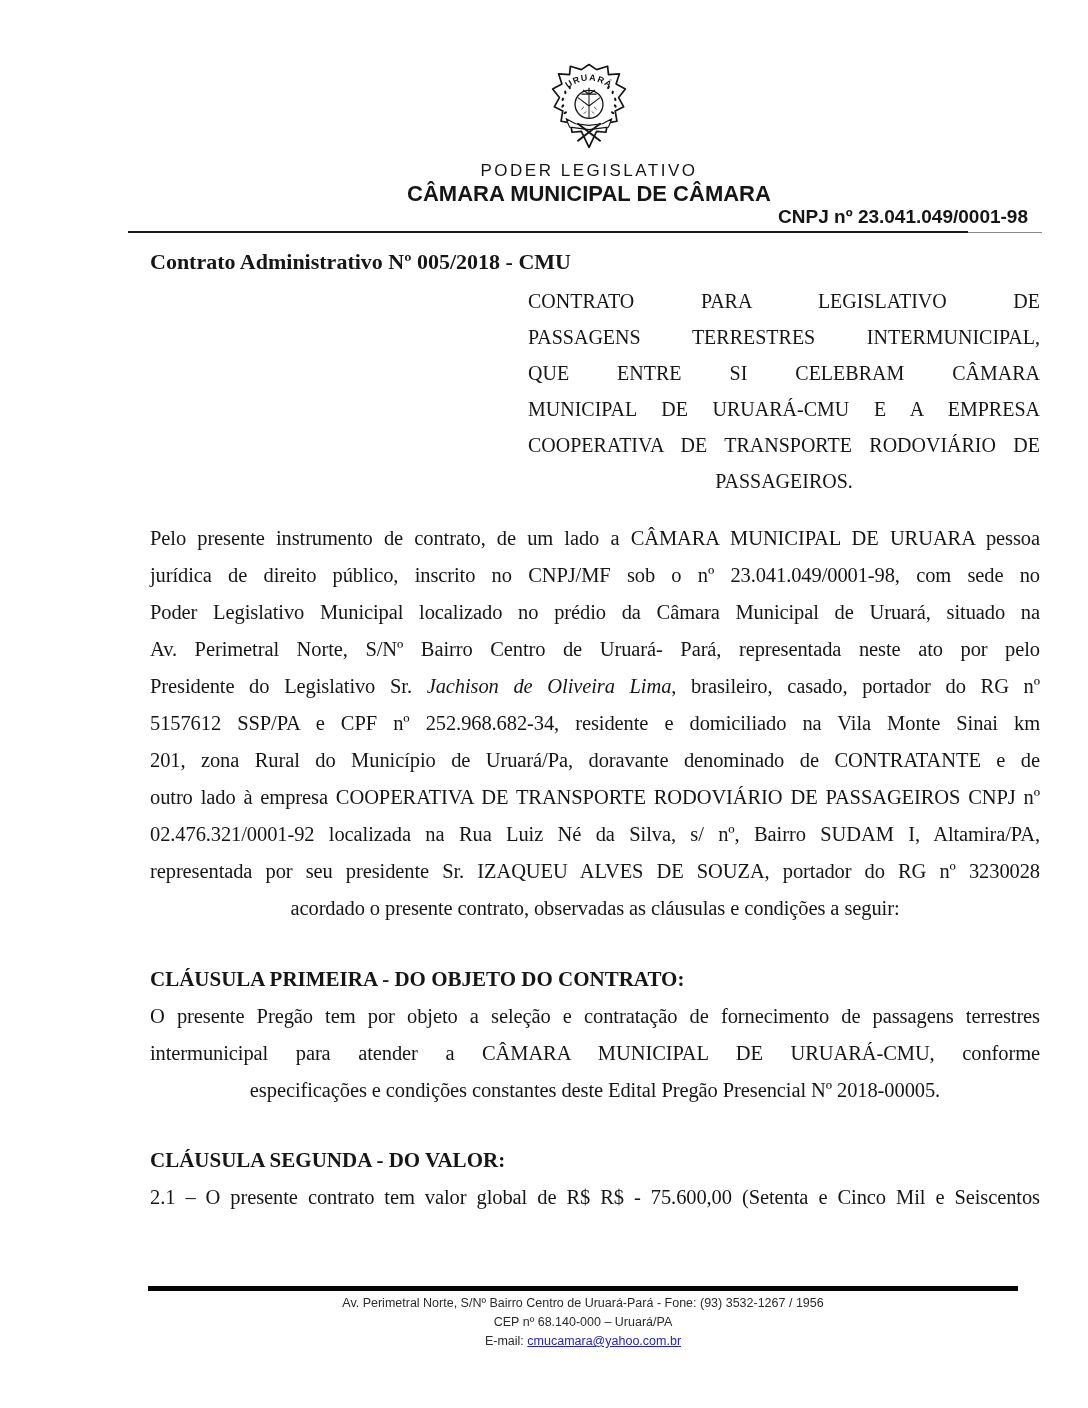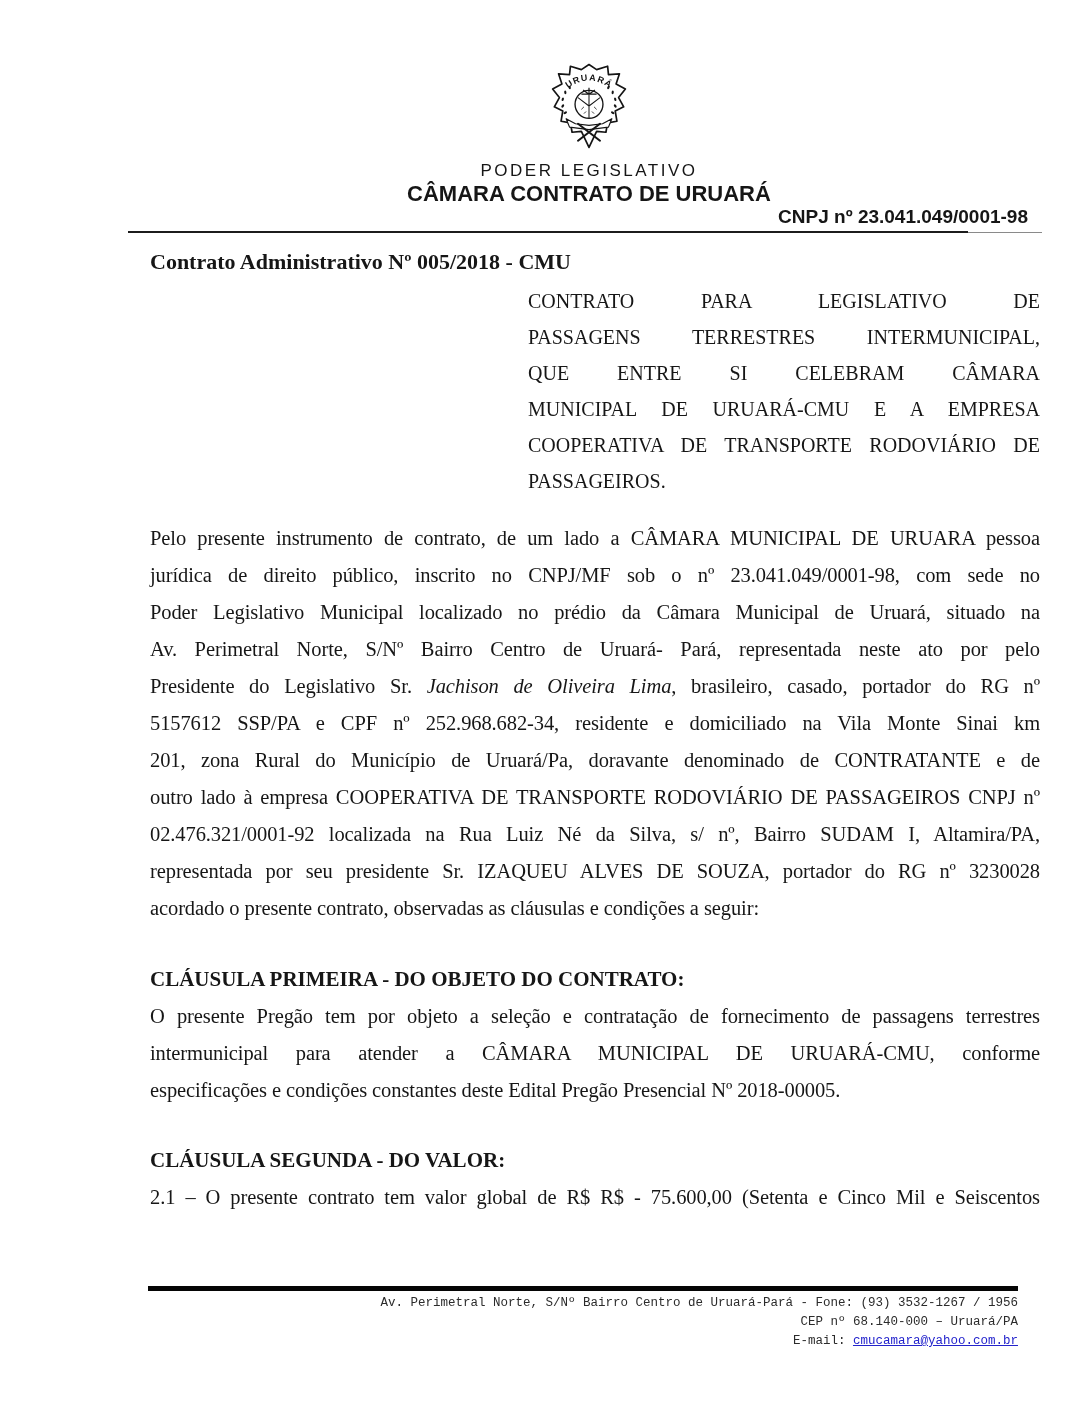--- a/index.html
+++ b/index.html
@@ -48,27 +48,27 @@
     font-size:20.5px;line-height:37px;letter-spacing:-0.1px;
   }
   .clause-heading{
     margin-top:34px;
     font-size:21px;line-height:37px;font-weight:bold;
   }
   .clause-heading.second{margin-top:33px;}
   .clause-body{
     font-size:20.5px;line-height:37px;letter-spacing:-0.1px;
   }
-  .line{text-align:left;}
+  .line{text-align:center;}
   .line.j{text-align:justify;text-align-last:justify;}
   
   .footer{
     position:absolute;left:148px;top:1286px;width:870px;
-    text-align:right;
-    font-family:Liberation Mono, monospace;
+    text-align:center;
+    font-family:Liberation Sans, sans-serif;
     font-size:12.5px;line-height:19px;color:#2b2b2b;
   }
   .footer-rule{border-top:5px solid #050505;margin-bottom:3px;}
   .email-link{color:#2323cc;text-decoration:underline;cursor:pointer;}
   i{}
 </style>
 </head>
 <body>
 
 <div class="page">
@@ -103,21 +103,21 @@
         <ellipse cx="73" cy="30" rx="2.2" ry="1.3" transform="rotate(120 73 30)"></ellipse>
       </g>
       <g fill="#ffffff" stroke="#151515" stroke-width="1.4" stroke-linejoin="round">
         <path d="M23 67 L34 73 L50 75 L66 73 L77 67 L73 77 L50 80 L27 77 Z"></path>
       </g>
       <g stroke="#151515" stroke-width="2.4" stroke-linecap="round">
         <path d="M37 73 L63 93 M63 73 L37 93"></path>
       </g>
     </svg>
     <div class="h-line1">PODER LEGISLATIVO</div>
-    <div class="h-line2">CÂMARA CONTRATO DE URUARÁ</div>
+    <div class="h-line2">CÂMARA MUNICIPAL DE CÂMARA</div>
     <div class="h-line3">CNPJ nº 23.041.049/0001-98</div>
   </div>
   <div class="header-rule"></div>
 
   <div class="content">
     <div class="doc-title">Contrato Administrativo Nº 005/2018 - CMU</div>
 
     <div class="subject-block">
         <div class="line j"><span>CONTRATO PARA LEGISLATIVO DE</span></div>
         <div class="line j"><span>PASSAGENS TERRESTRES INTERMUNICIPAL,</span></div>

